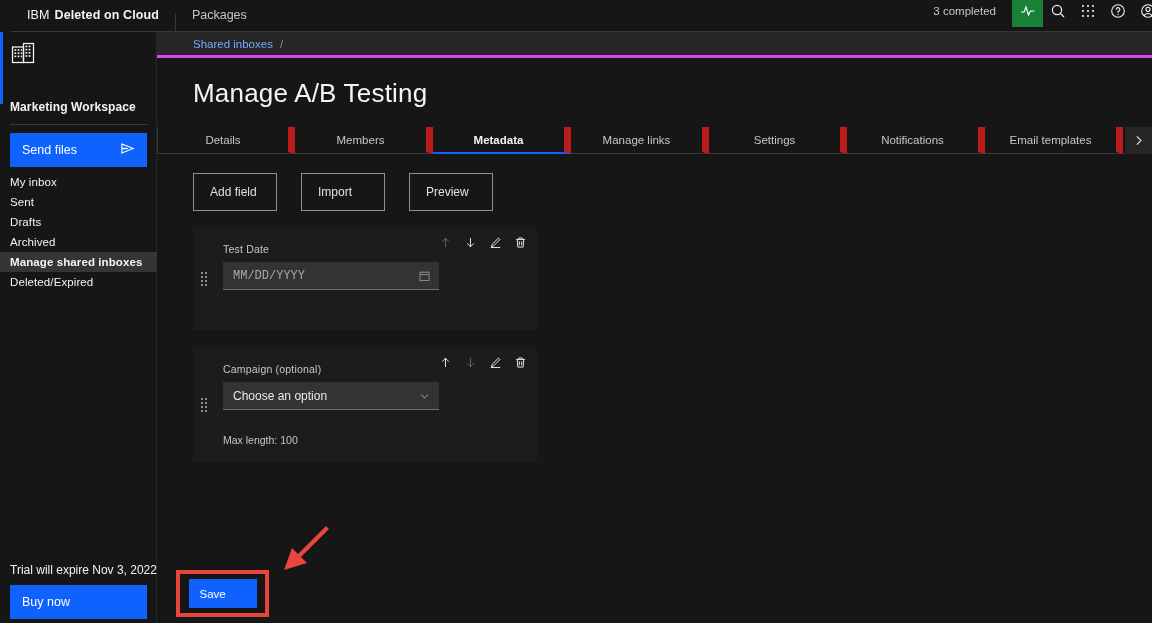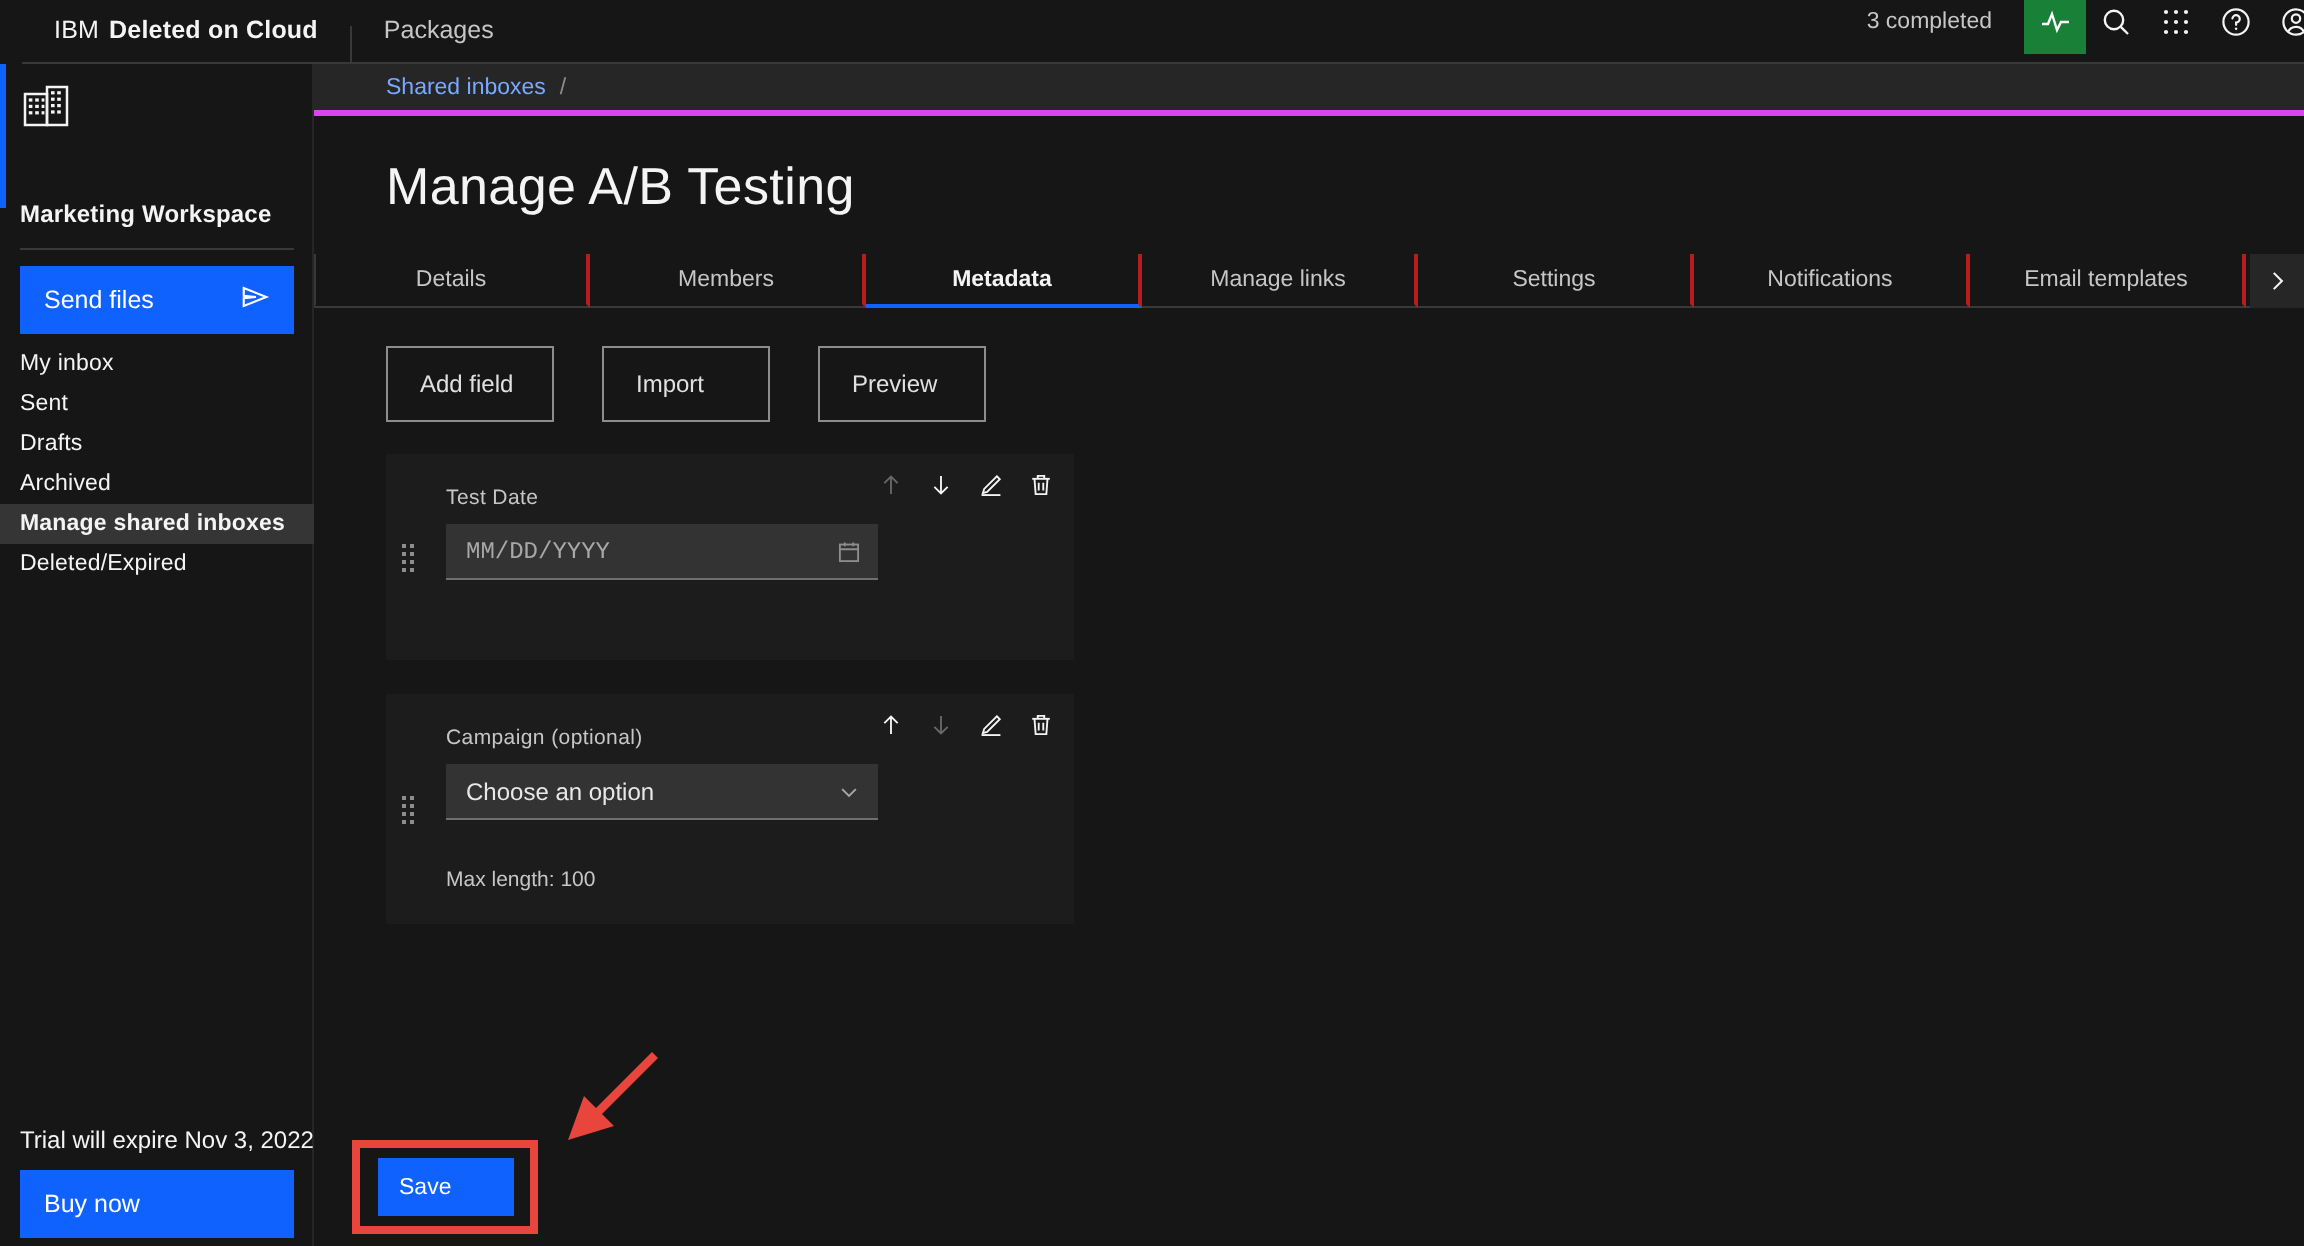--- a/index.html
+++ b/index.html
@@ -96,21 +96,21 @@
   .tabs {
     position: relative; margin-top: 18px; height: 27px;
     display: flex; align-items: stretch;
     border-bottom: 1px solid #393939;
   }
   .tab {
     width: 138px; flex: 0 0 138px;
     display: flex; align-items: center; justify-content: center;
     font-size: 11.5px; color: #c6c6c6; cursor: pointer;
     border-bottom: 2px solid transparent; margin-bottom: -1px;
-    border-right: 2px solid #b91c1c;
+    border-right: 7px solid #b91c1c;
   }
   .tab:first-child { border-left: 1px solid #393939; }
   .tab.active { color: #f4f4f4; font-weight: 700; border-bottom-color: #0f62fe; }
   .tab-next {
     position: absolute; right: 0; top: 0; width: 27px; height: 27px;
     background: #262626; display: flex; align-items: center; justify-content: center;
     cursor: pointer; margin-bottom: -1px;
   }
 
   .actions { display: flex; gap: 24px; padding: 19px 0 0 36px; }

